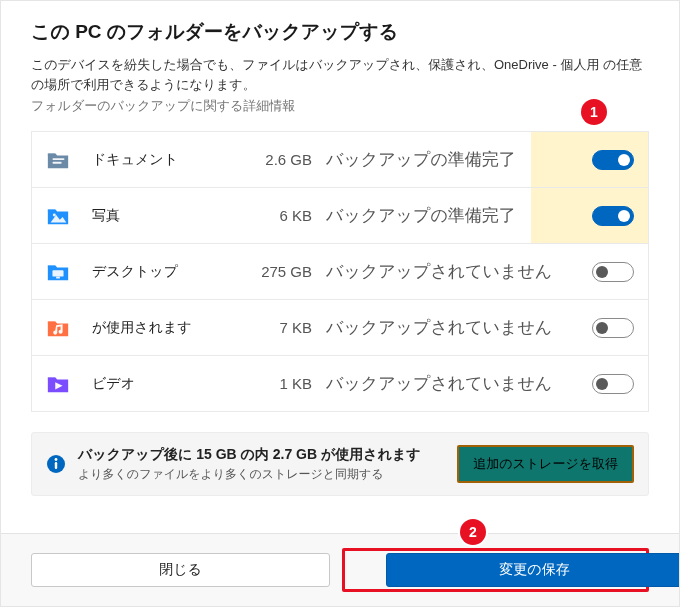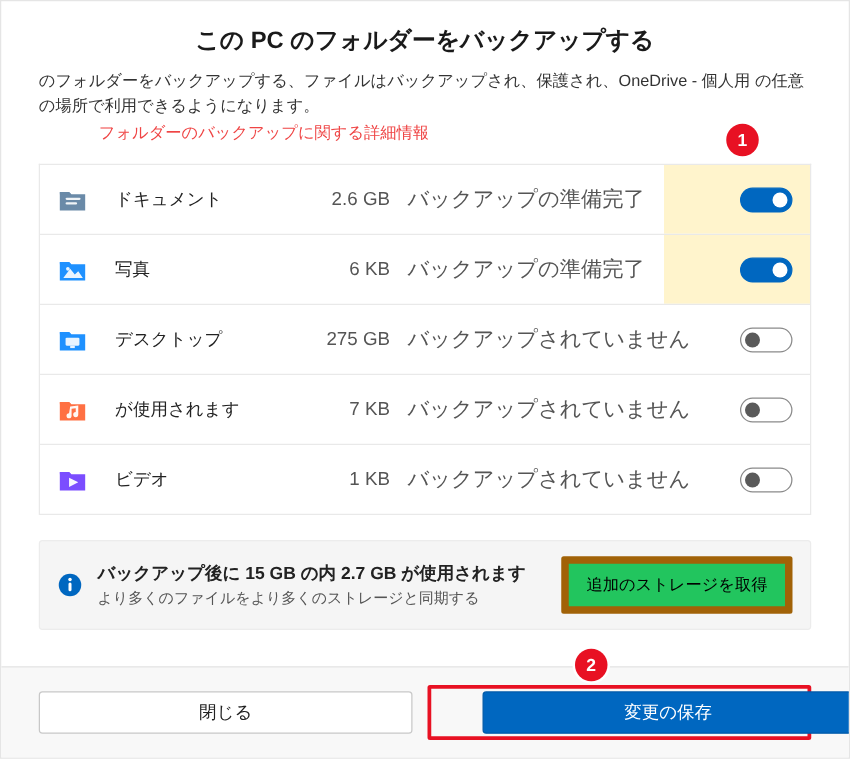--- a/index.html
+++ b/index.html
@@ -17,34 +17,32 @@
   }
   .content {
     padding: 18px 30px 10px 30px;
     flex: 1;
     overflow: hidden;
   }
   .title {
     font-size: 19px;
     font-weight: 600;
     margin-bottom: 10px;
-    text-align: center;
   }
   .subtitle {
     font-size: 13px;
     color: #333;
     line-height: 1.55;
     margin-bottom: 2px;
   }
   .link {
-    color: #ef4444;
+    color: #737373;
     text-decoration: none;
     font-size: 13px;
     cursor: pointer;
-    margin-left: 48px;
   }
 
   .annot-wrap { position: relative; }
   .annot {
     position: absolute;
     width: 26px; height: 26px;
     border-radius: 50%;
     background: #e81123;
     color: #fff;
     font-weight: 700;
@@ -146,22 +144,22 @@
     font-size: 14px;
     font-weight: 600;
     color: #222;
     margin-bottom: 2px;
   }
   .info-sub {
     font-size: 12px;
     color: #555;
   }
   .storage-btn {
-    background: #22c55e;
-    border: 6px solid #a16207;
+    background: #0f766e;
+    border: 2px solid #a16207;
     padding: 8px 14px;
     font-size: 13px;
     cursor: pointer;
     font-family: inherit;
     border-radius: 2px;
   }
 
   .footer {
     background: #f8f8f8;
     border-top: 1px solid #e3e3e3;
@@ -200,21 +198,21 @@
     color: #fff;
     border: 1px solid #005aa9;
     margin-left: 39px;
   }
 </style>
 </head>
 <body>
 
 <div class="content">
   <h1 class="title">この PC のフォルダーをバックアップする</h1>
-  <p class="subtitle">のフォルダーをバックアップする、ファイルはバックアップされ、保護され、OneDrive - 個人用 の任意の場所で利用できるようになります。</p>
+  <p class="subtitle">このデバイスを紛失した場合でも、ファイルはバックアップされ、保護され、OneDrive - 個人用 の任意の場所で利用できるようになります。</p>
   <a class="link" href="#">フォルダーのバックアップに関する詳細情報</a>
 
   <div class="annot-wrap">
     <div class="folder-list" id="folder-list">
         <div class="folder-row highlight">
           <span class="folder-icon"><svg viewBox="0 0 26 22" width="24" height="22">
               <path d="M2 4 L10 4 L12 6 L24 6 L24 20 L2 20 Z" fill="#6a8aa8"></path>
               <path d="M2 4 L10 4 L12 6 L2 6 Z" fill="#6a8aa8" opacity="0.7"></path>
               <rect x="7" y="9" width="13" height="2" rx="1" fill="#fff" opacity="0.9"></rect>
               <rect x="7" y="13" width="10" height="2" rx="1" fill="#fff" opacity="0.9"></rect>

